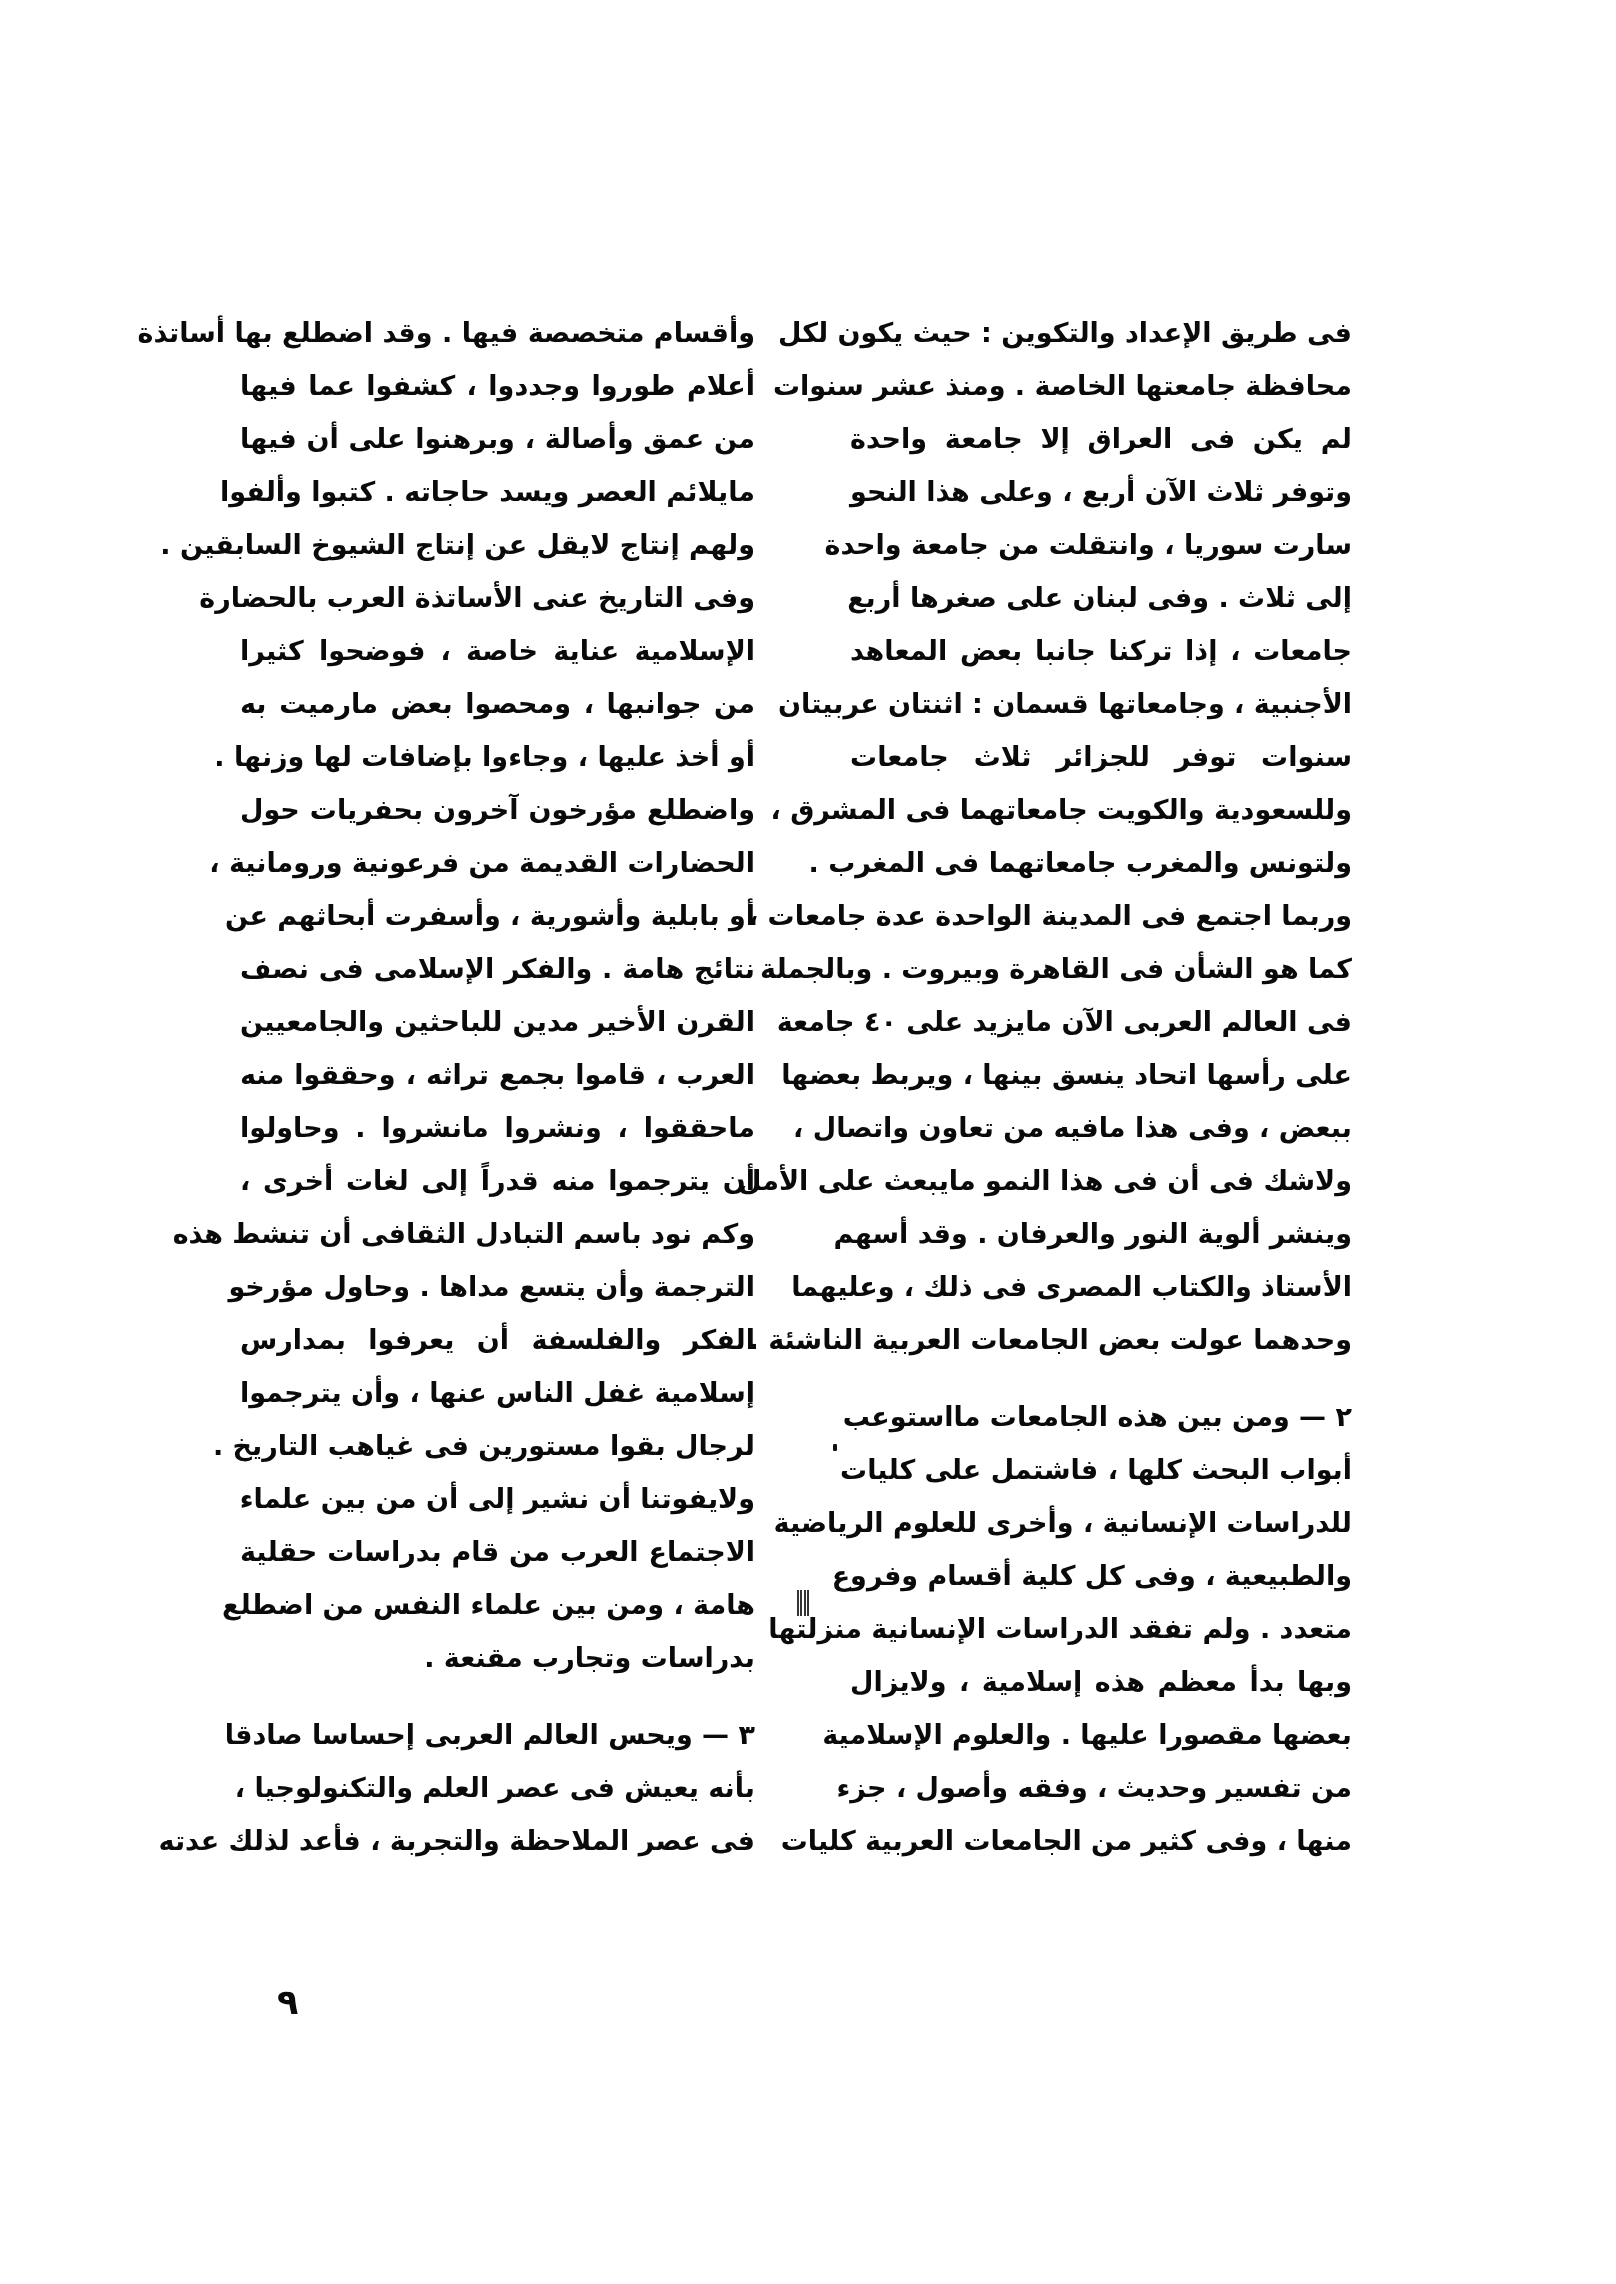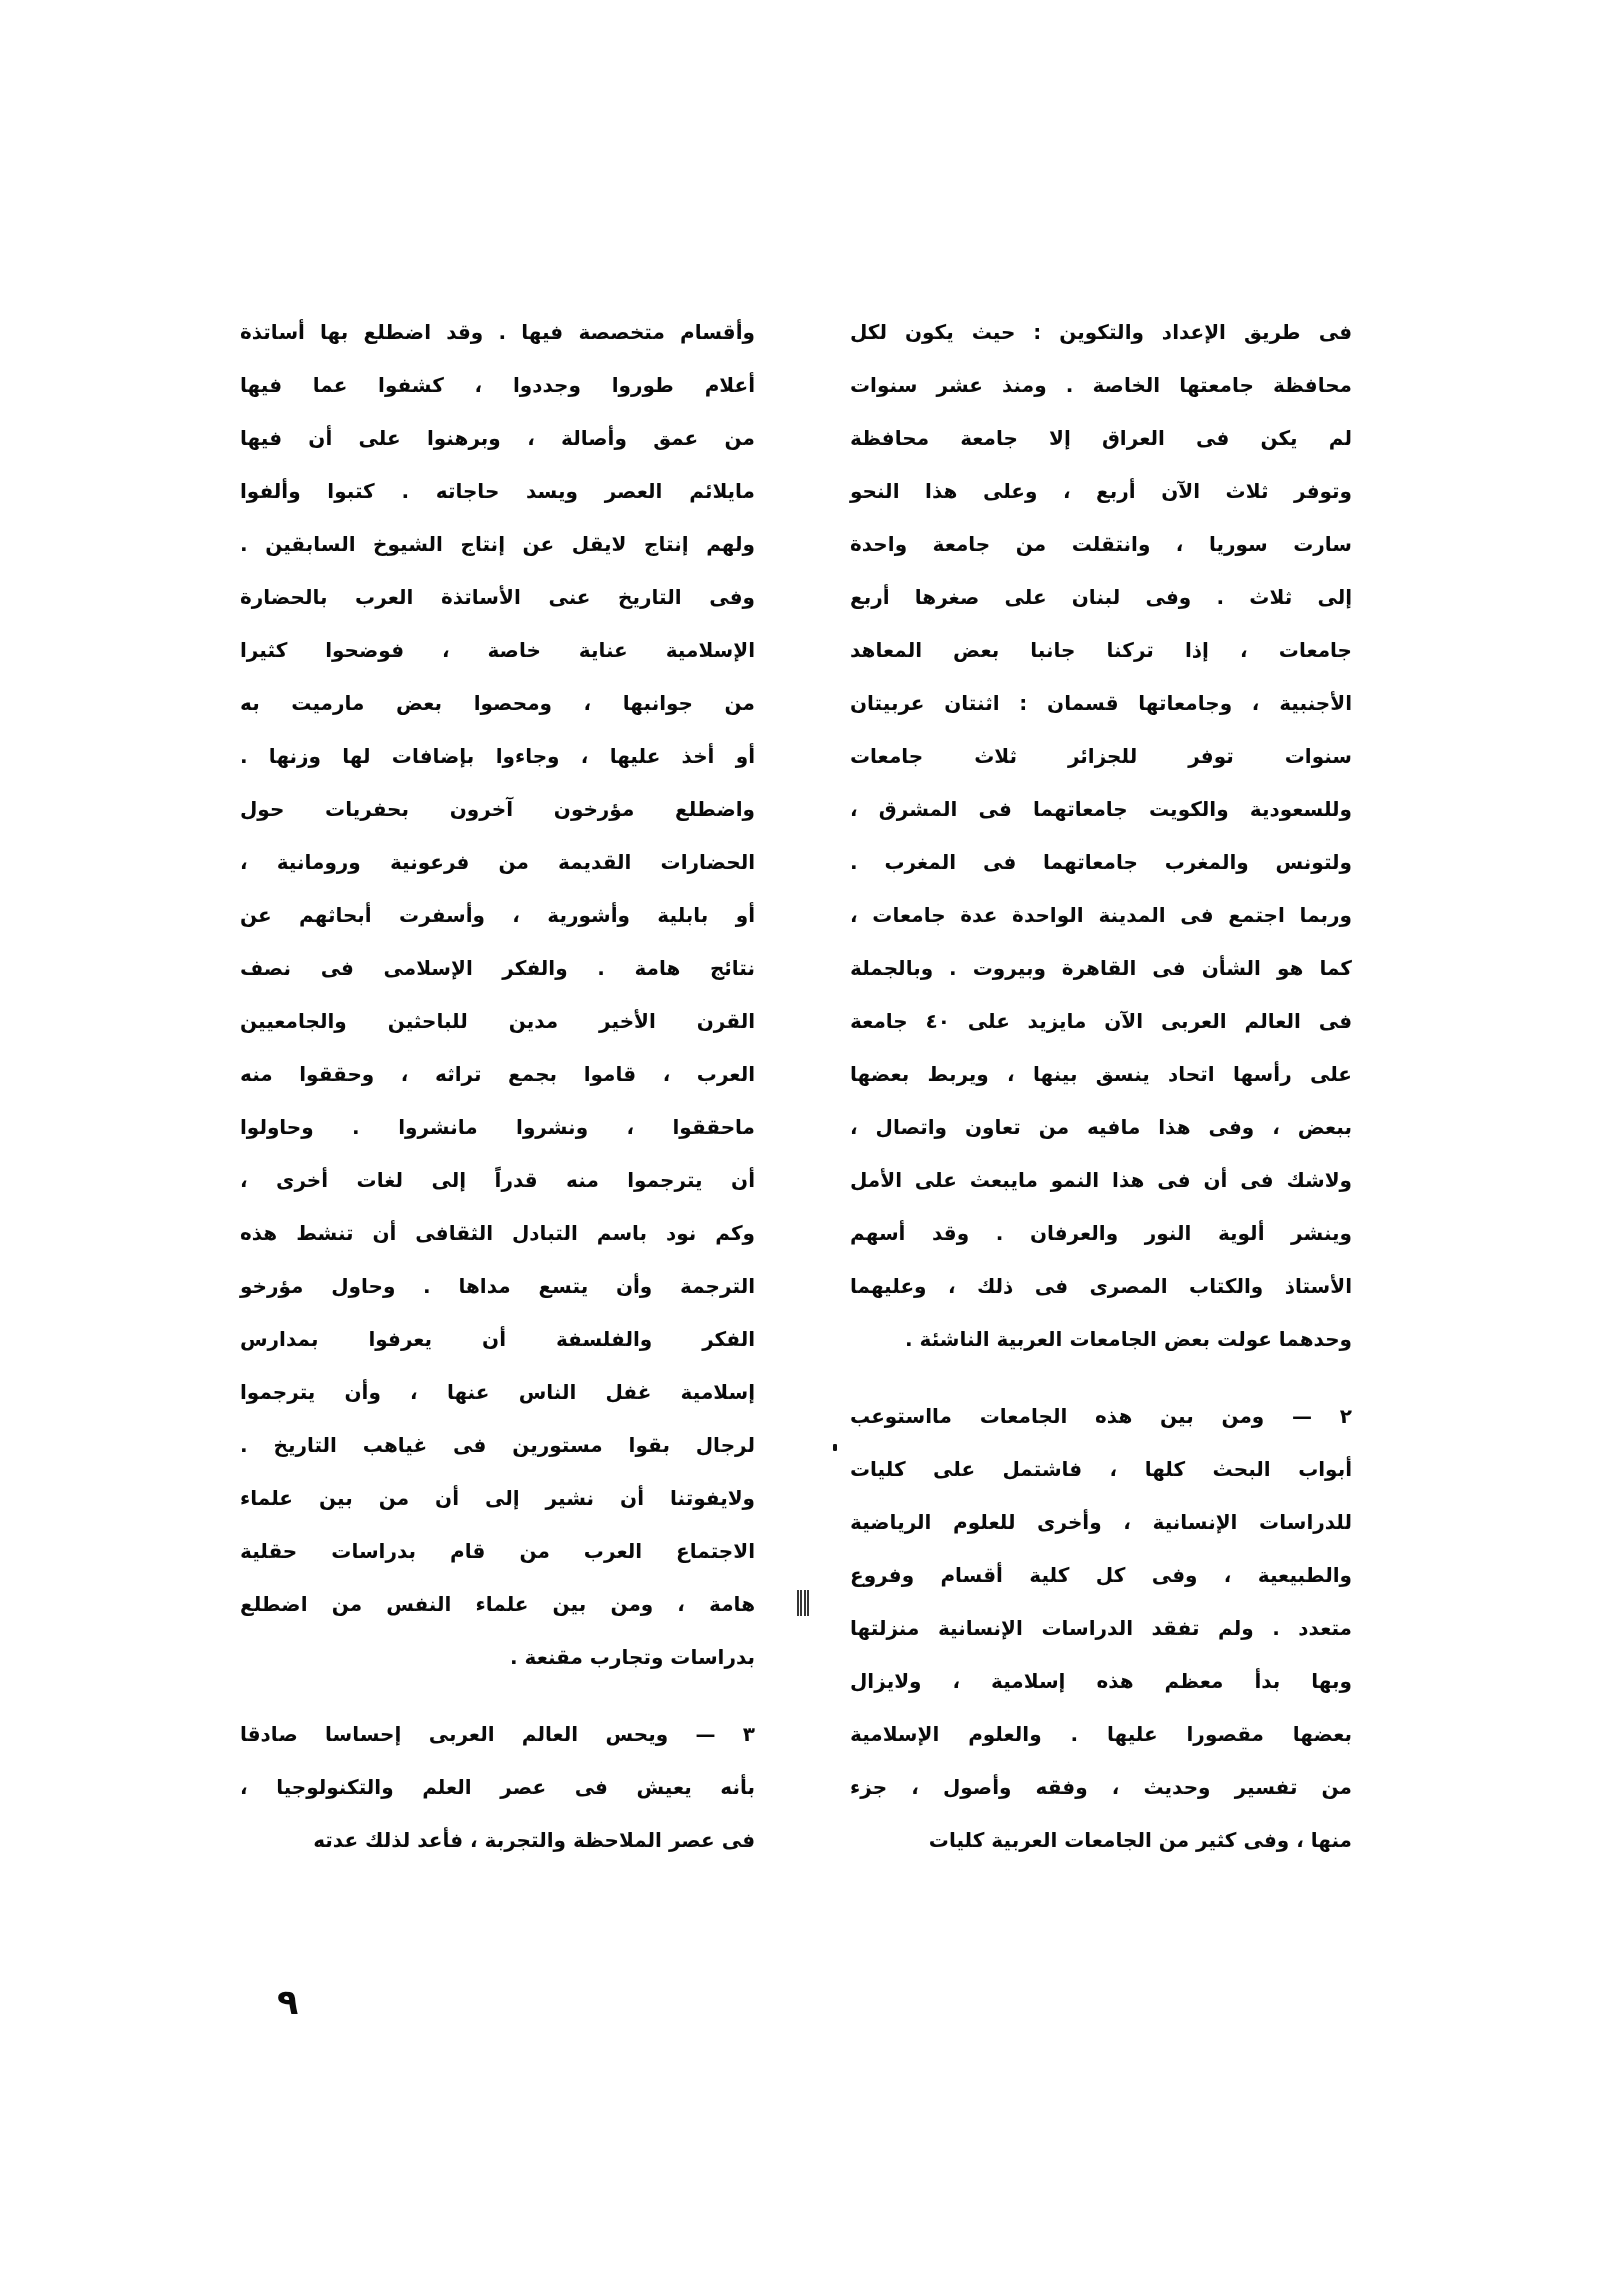--- a/index.html
+++ b/index.html
@@ -19,21 +19,21 @@
       position: absolute;
       left: 0; top: 0;
       width: 1617px; height: 2284px;
       background: #ffffff;
     }
     .column {
       position: absolute;
       top: 306px;
       direction: rtl;
       font-weight: bold;
-      font-size: 20px;
+      font-size: 27px;
       line-height: 53px;
     }
     .col-right { left: 850px; width: 502px; }
     .col-left  { left: 240px;  width: 515px; }
     .line {
       display: block;
       height: 53px;
       white-space: nowrap;
       text-align: justify;
       text-align-last: justify;
@@ -68,21 +68,21 @@
   </style>
 </head>
 <body>
 
 <div class="page">
 
   <div class="column col-right" id="col-right">
       <div class="paragraph">
         <span class="line">فى طريق الإعداد والتكوين : حيث يكون لكل</span>
         <span class="line">محافظة جامعتها الخاصة . ومنذ عشر سنوات</span>
-        <span class="line">لم يكن فى العراق إلا جامعة محافظة</span>
+        <span class="line">لم يكن فى العراق إلا جامعة واحدة</span>
         <span class="line">وتوفر ثلاث الآن أربع ، وعلى هذا النحو</span>
         <span class="line">سارت سوريا ، وانتقلت من جامعة واحدة</span>
         <span class="line">إلى ثلاث . وفى لبنان على صغرها أربع</span>
         <span class="line">جامعات ، إذا تركنا جانبا بعض المعاهد</span>
         <span class="line">الأجنبية ، وجامعاتها قسمان : اثنتان عربيتان</span>
         <span class="line">سنوات توفر للجزائر ثلاث جامعات</span>
         <span class="line">وللسعودية والكويت جامعاتهما فى المشرق ،</span>
         <span class="line">ولتونس والمغرب جامعاتهما فى المغرب .</span>
         <span class="line">وربما اجتمع فى المدينة الواحدة عدة جامعات ،</span>
         <span class="line">كما هو الشأن فى القاهرة وبيروت . وبالجملة</span>

